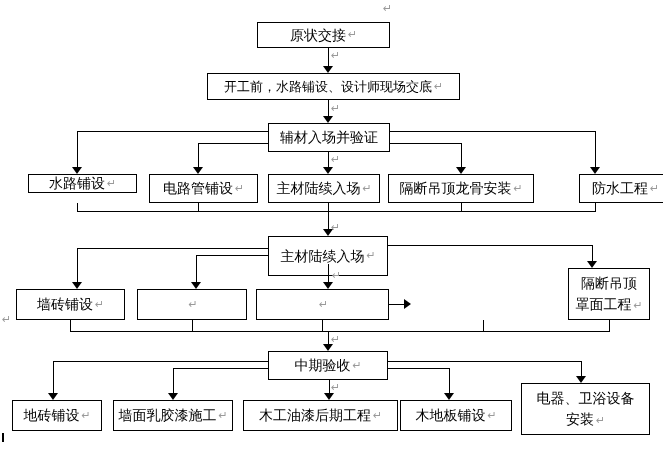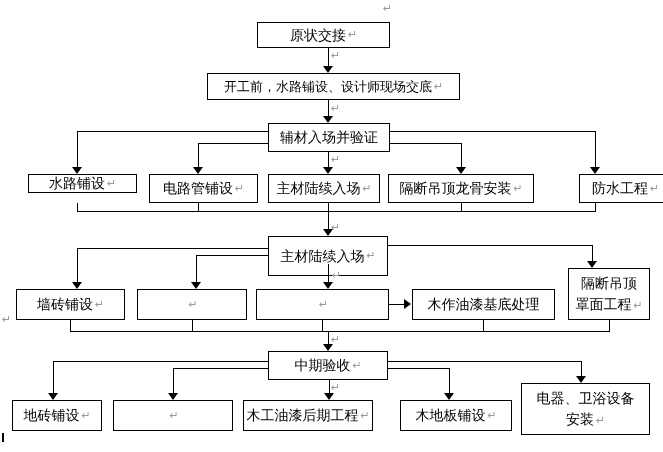--- a/index.html
+++ b/index.html
@@ -71,41 +71,39 @@
   <div class="node" style="left:16px;top:289px;width:109px;height:31px">
       <span class="lbl">墙砖铺设</span>
       <span class="pmark">↵</span>
     </div>
   <div class="node" style="left:137px;top:289px;width:110px;height:31px">
       <span class="pmark">↵</span>
     </div>
   <div class="node" style="left:256px;top:289px;width:133px;height:31px">
       <span class="pmark">↵</span>
     </div>
-  <div class="node" style="left:412px;top:289px;width:143px;height:31px">
-      <span class="lbl">木作油漆基底处理</span>
-    </div>
   <div class="node two" style="left:568px;top:268px;width:82px;height:52px">
     <span class="lbl">隔断吊顶</span>
     <span><span class="lbl">罩面工程</span><span class="pmark">↵</span></span>
   </div>
 
   <div class="node" style="left:268px;top:351px;width:120px;height:29px">
       <span class="lbl">中期验收</span>
       <span class="pmark">↵</span>
     </div>
 
   <div class="node" style="left:12px;top:400px;width:90px;height:31px">
       <span class="lbl">地砖铺设</span>
       <span class="pmark">↵</span>
     </div>
   <div class="node" style="left:113px;top:400px;width:120px;height:31px">
+      <span class="lbl">墙面乳胶漆施工</span>
       <span class="pmark">↵</span>
     </div>
-  <div class="node" style="left:243px;top:400px;width:130px;height:31px">
+  <div class="node" style="left:243px;top:400px;width:155px;height:31px">
       <span class="lbl">木工油漆后期工程</span>
       <span class="pmark">↵</span>
     </div>
   <div class="node" style="left:400px;top:400px;width:112px;height:31px">
       <span class="lbl">木地板铺设</span>
       <span class="pmark">↵</span>
     </div>
   <div class="node two" style="left:521px;top:383px;width:129px;height:52px">
     <span class="lbl">电器、卫浴设备</span>
     <span><span class="lbl">安装</span><span class="pmark">↵</span></span>

